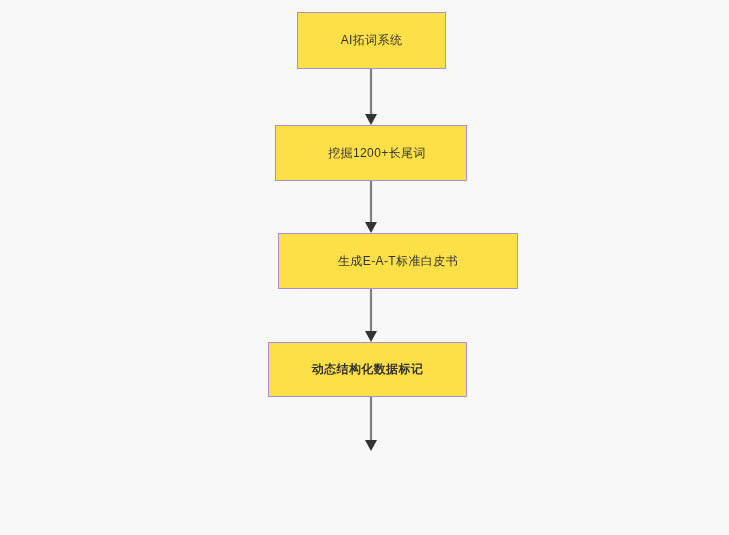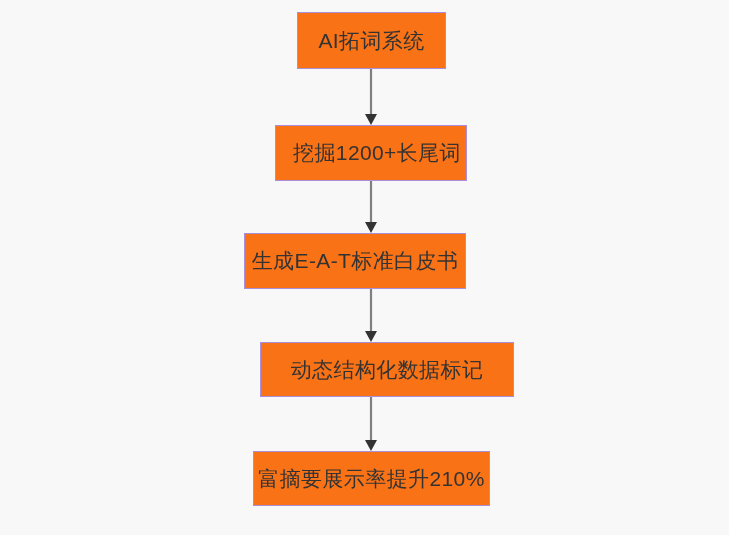--- a/index.html
+++ b/index.html
@@ -14,43 +14,43 @@
     overflow: hidden;
   }
   #flowchart-canvas {
     position: relative;
     width: 729px;
     height: 535px;
   }
   .node {
     position: absolute;
     box-sizing: border-box;
-    background: #f97316;
+    background: #fde047;
     border: 1.6px solid #a98edb;
     display: flex;
     align-items: center;
     justify-content: center;
     color: #333333;
-    font-size: 21px;
+    font-size: 12px;
     letter-spacing: 0.4px;
     white-space: nowrap;
   }
   .node-label {
     color: #333333;
   }
   .connector {
     position: absolute;
     width: 20px;
     display: block;
   }
   
   #node-1 { left: 297px; top: 12px;  width: 149px; height: 57px; }
   #node-2 { left: 275px; top: 125px; width: 192px; height: 56px; padding-left: 12px; }
-  #node-3 { left: 244px; top: 233px; width: 222px; height: 56px; }
-  #node-4 { left: 260px; top: 342px; width: 254px; height: 55px; }
+  #node-3 { left: 278px; top: 233px; width: 240px; height: 56px; }
+  #node-4 { left: 268px; top: 342px; width: 199px; height: 55px; font-weight: bold; }
   #node-5 { left: 253px; top: 451px; width: 237px; height: 55px; }
   
   #connector-1 { left: 361px; top: 69px;  height: 56px; }
   #connector-2 { left: 361px; top: 181px; height: 52px; }
   #connector-3 { left: 361px; top: 289px; height: 53px; }
   #connector-4 { left: 361px; top: 397px; height: 54px; }
 </style>
 </head>
 <body>
 
@@ -85,17 +85,14 @@
 
   <div class="node" id="node-4">
     <span class="node-label">动态结构化数据标记</span>
   </div>
 
   <svg class="connector" id="connector-4" viewBox="0 0 20 54" preserveAspectRatio="none">
     <line x1="10" y1="0" x2="10" y2="45" stroke="#808080" stroke-width="2.2"></line>
     <polygon points="4,43 16,43 10,54" fill="#333333"></polygon>
   </svg>
 
-  <div class="node" id="node-5">
-    <span class="node-label">富摘要展示率提升210%</span>
-  </div>
 
 </div>
 
 </body></html>

